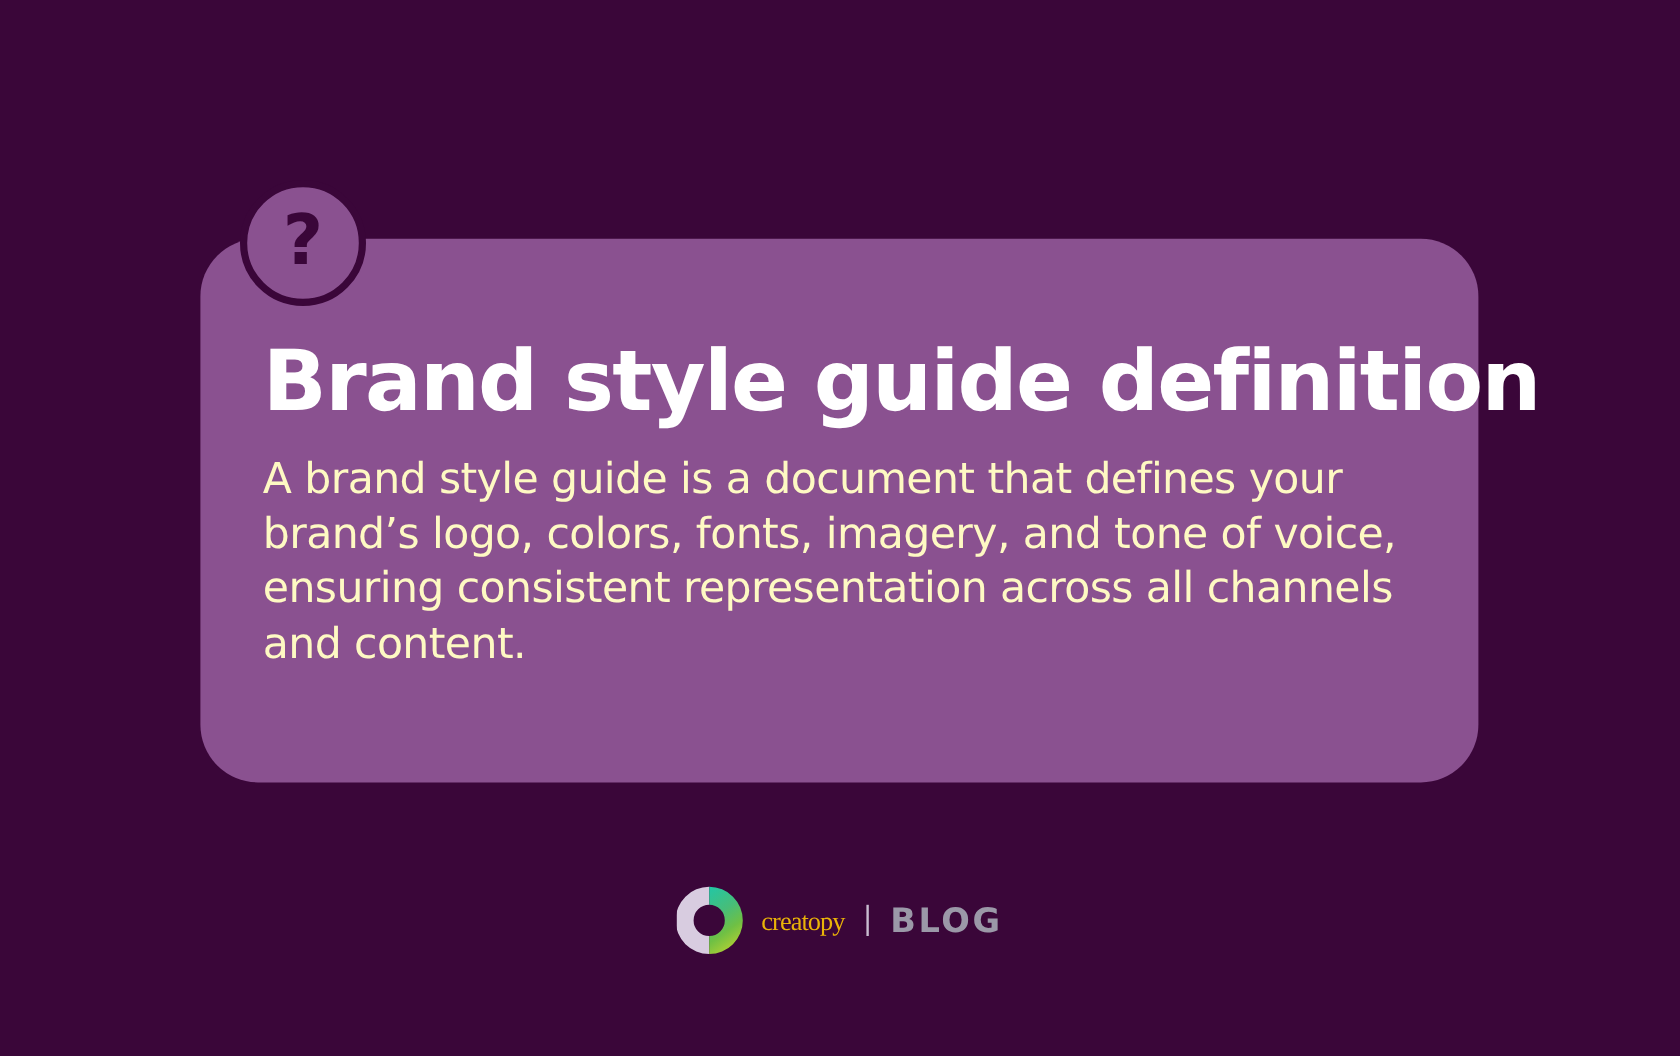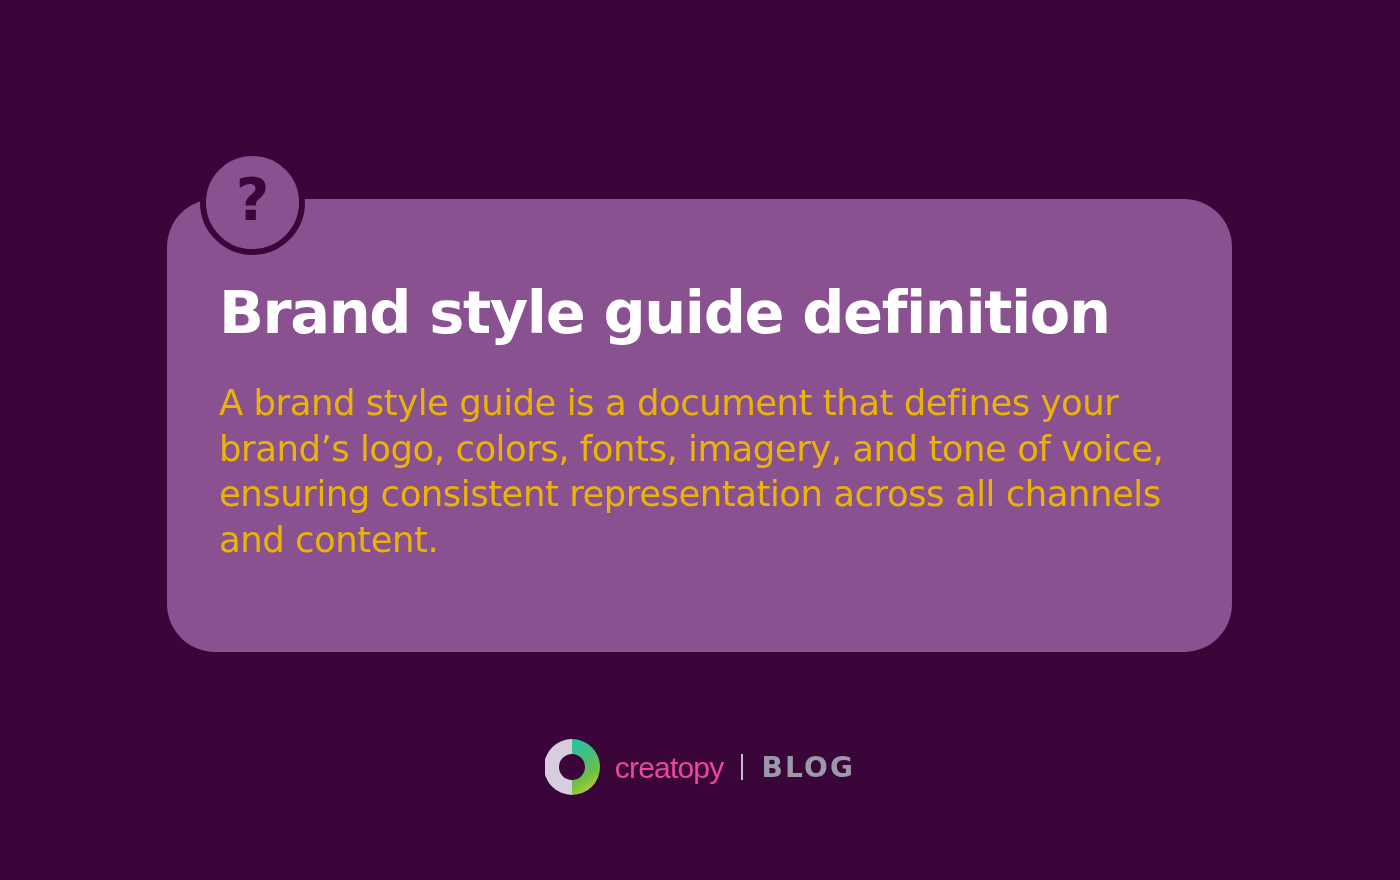--- a/index.html
+++ b/index.html
@@ -61,36 +61,36 @@
   .card-body {
     position:absolute;
     left:219px;
     top:199px;
     width:985px;
   }
 
   .card-title {
     margin-top:84px;
     font-family:"DejaVu Sans", sans-serif;
-    font-size:59px;
+    font-size:70px;
     font-weight:700;
     letter-spacing:-1.4px;
     line-height:1.0;
     color:#ffffff;
     white-space:nowrap;
   }
 
   .card-desc {
-    margin-top:38px;
+    margin-top:24px;
     font-family:"DejaVu Sans", sans-serif;
     font-size:35.5px;
     font-weight:400;
     letter-spacing:-0.5px;
     line-height:45.5px;
-    color:#eab308;
+    color:#fef9c3;
     max-width:960px;
   }
 
   
   .brand {
     position:absolute;
     left:0;
     top:736px;
     width:1400px;
     display:flex;
@@ -100,25 +100,25 @@
   }
 
   .brand-mark {
     width:56px;
     height:62px;
     display:block;
     flex:0 0 auto;
   }
 
   .brand-word {
-    font-family:Liberation Sans, sans-serif;
-    font-size:30px;
+    font-family:Liberation Serif, serif;
+    font-size:22px;
     font-weight:500;
     letter-spacing:-0.8px;
-    color:#ec4899;
+    color:#eab308;
     line-height:1;
     transform:translateY(1px);
   }
 
   .brand-sep {
     width:2px;
     height:26px;
     background:#c8bcd0;
     flex:0 0 auto;
     margin:0 4px;

